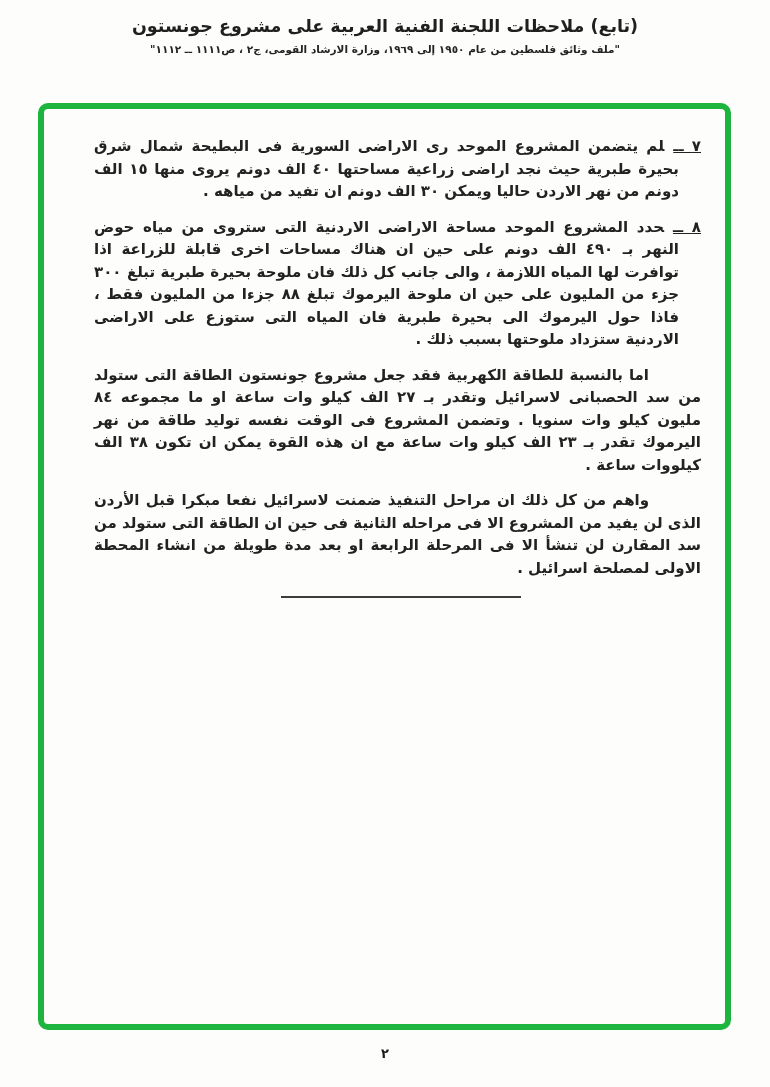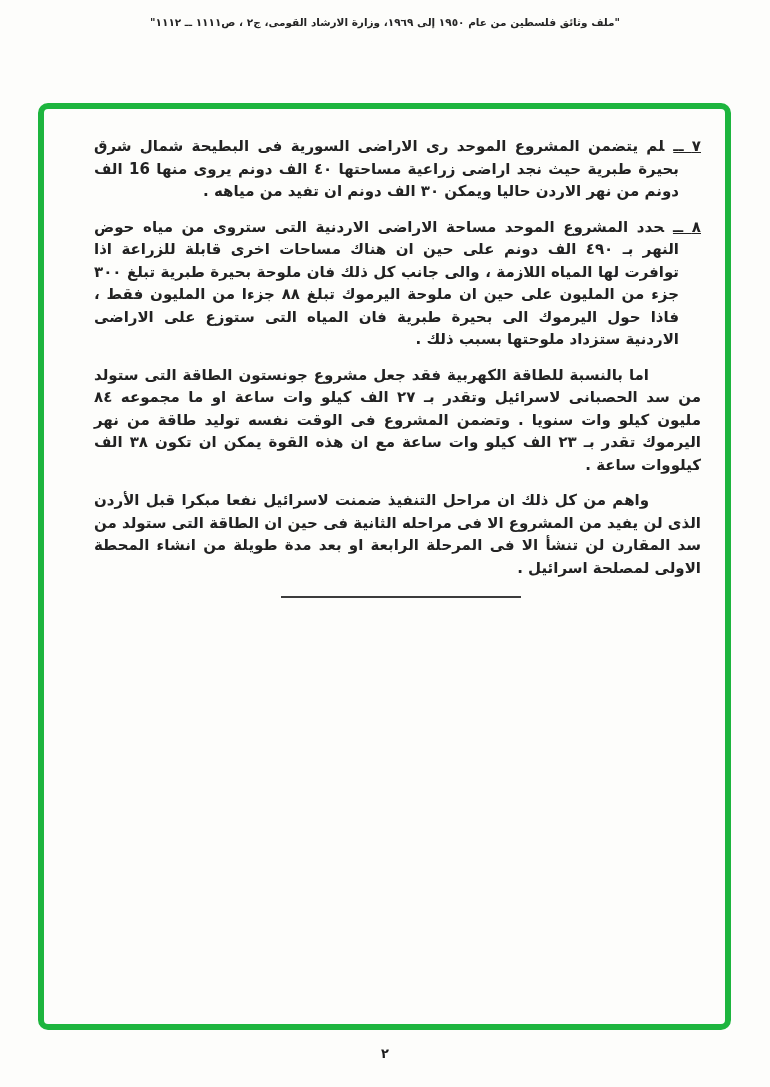--- a/index.html
+++ b/index.html
@@ -100,29 +100,30 @@
     text-align: center;
     font-size: 13px;
     font-weight: bold;
     color: #1b1b1b;
   }
 </style>
 </head>
 <body>
 
 <div class="doc-header">
+  <h1 class="doc-title">(تابع) ملاحظات اللجنة الفنية العربية على مشروع جونستون</h1>
   <p class="doc-source">"ملف وثائق فلسطين من عام ١٩٥٠ إلى ١٩٦٩، وزارة الارشاد القومى، ج٢ ، ص١١١١ ــ ١١١٢"</p>
 </div>
 
 <div class="page-frame"></div>
 
 <div class="doc-body">
 
   <p class="para numbered">
-    <span class="para-marker">٧ ــ</span><span>لم يتضمن المشروع الموحد رى الاراضى السورية فى البطيحة شمال شرق بحيرة طبرية حيث نجد اراضى زراعية مساحتها ٤٠ الف دونم يروى منها 16 الف دونم من نهر الاردن حاليا ويمكن ٣٠ الف دونم ان تفيد من مياهه .</span>
+    <span class="para-marker">٧ ــ</span><span>لم يتضمن المشروع الموحد رى الاراضى السورية فى البطيحة شمال شرق بحيرة طبرية حيث نجد اراضى زراعية مساحتها ٤٠ الف دونم يروى منها ١٥ الف دونم من نهر الاردن حاليا ويمكن ٣٠ الف دونم ان تفيد من مياهه .</span>
   </p>
 
   <p class="para numbered">
     <span class="para-marker">٨ ــ</span><span>حدد المشروع الموحد مساحة الاراضى الاردنية التى ستروى من مياه حوض النهر بـ ٤٩٠ الف دونم على حين ان هناك مساحات اخرى قابلة للزراعة اذا توافرت لها المياه اللازمة ، والى جانب كل ذلك فان ملوحة بحيرة طبرية تبلغ ٣٠٠ جزء من المليون على حين ان ملوحة اليرموك تبلغ ٨٨ جزءا من المليون فقط ، فاذا حول اليرموك الى بحيرة طبرية فان المياه التى ستوزع على الاراضى الاردنية ستزداد ملوحتها بسبب ذلك .</span>
   </p>
 
   <p class="para plain">اما بالنسبة للطاقة الكهربية فقد جعل مشروع جونستون الطاقة التى ستولد من سد الحصبانى لاسرائيل وتقدر بـ ٢٧ الف كيلو وات ساعة او ما مجموعه ٨٤ مليون كيلو وات سنويا . وتضمن المشروع فى الوقت نفسه توليد طاقة من نهر اليرموك تقدر بـ ٢٣ الف كيلو وات ساعة مع ان هذه القوة يمكن ان تكون ٣٨ الف كيلووات ساعة .</p>
 
   <p class="para plain">واهم من كل ذلك ان مراحل التنفيذ ضمنت لاسرائيل نفعا مبكرا قبل الأردن الذى لن يفيد من المشروع الا فى مراحله الثانية فى حين ان الطاقة التى ستولد من سد المقارن لن تنشأ الا فى المرحلة الرابعة او بعد مدة طويلة من انشاء المحطة الاولى لمصلحة اسرائيل .</p>
 

